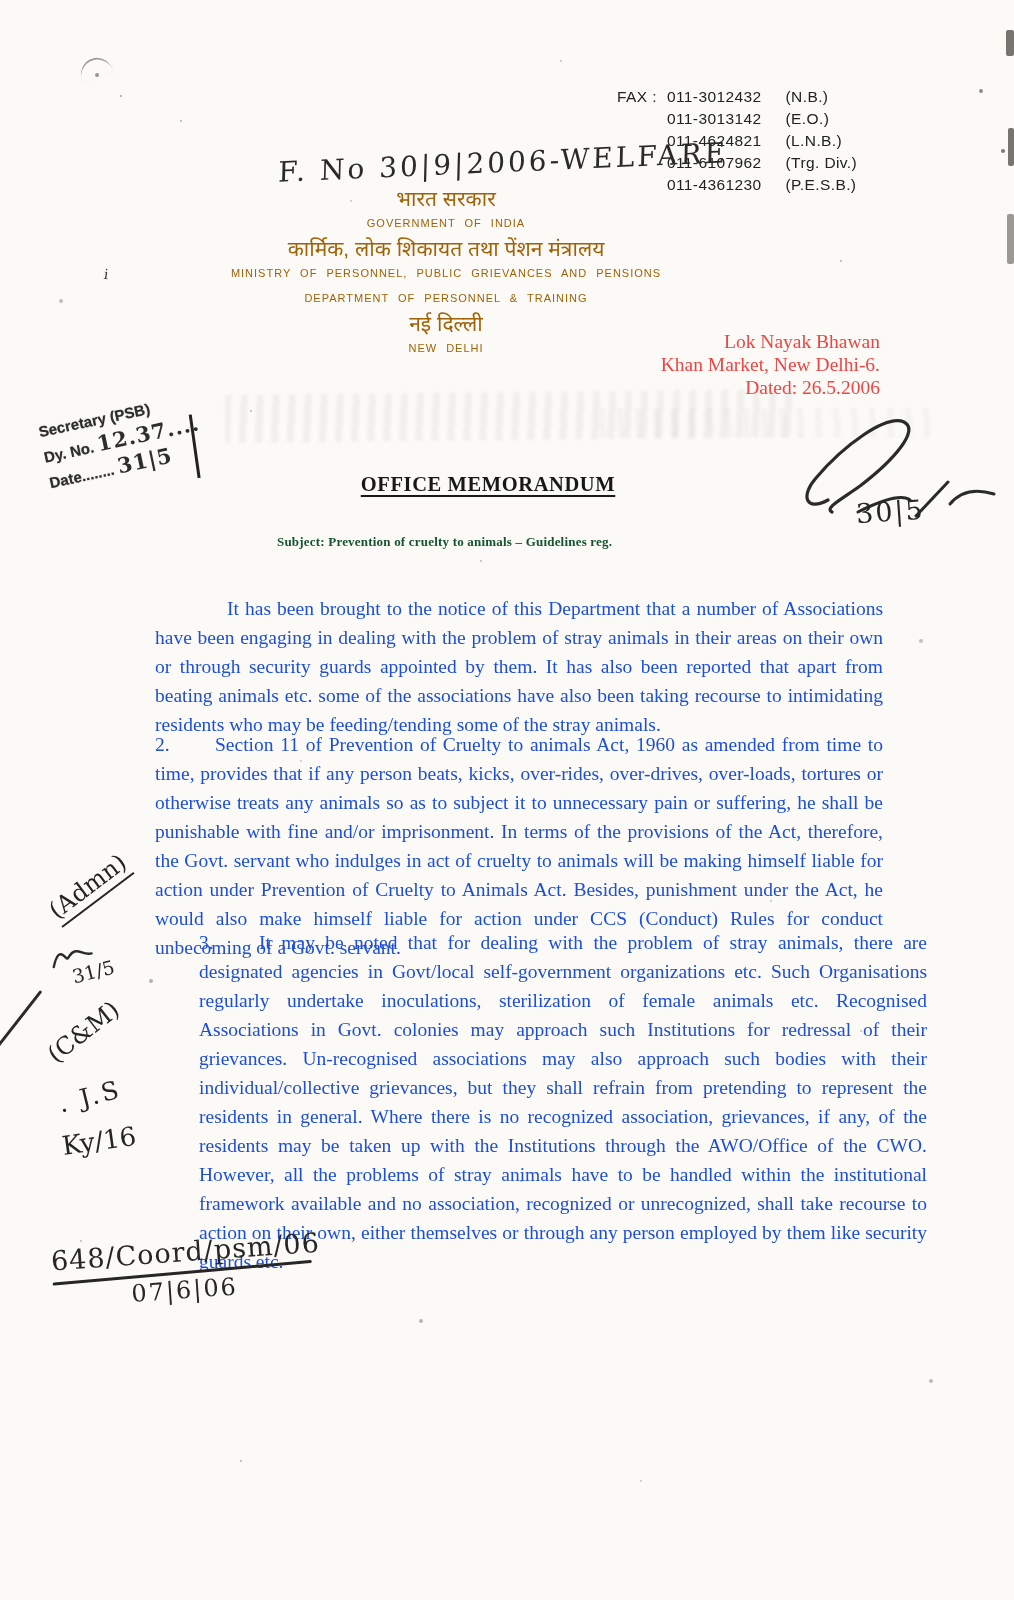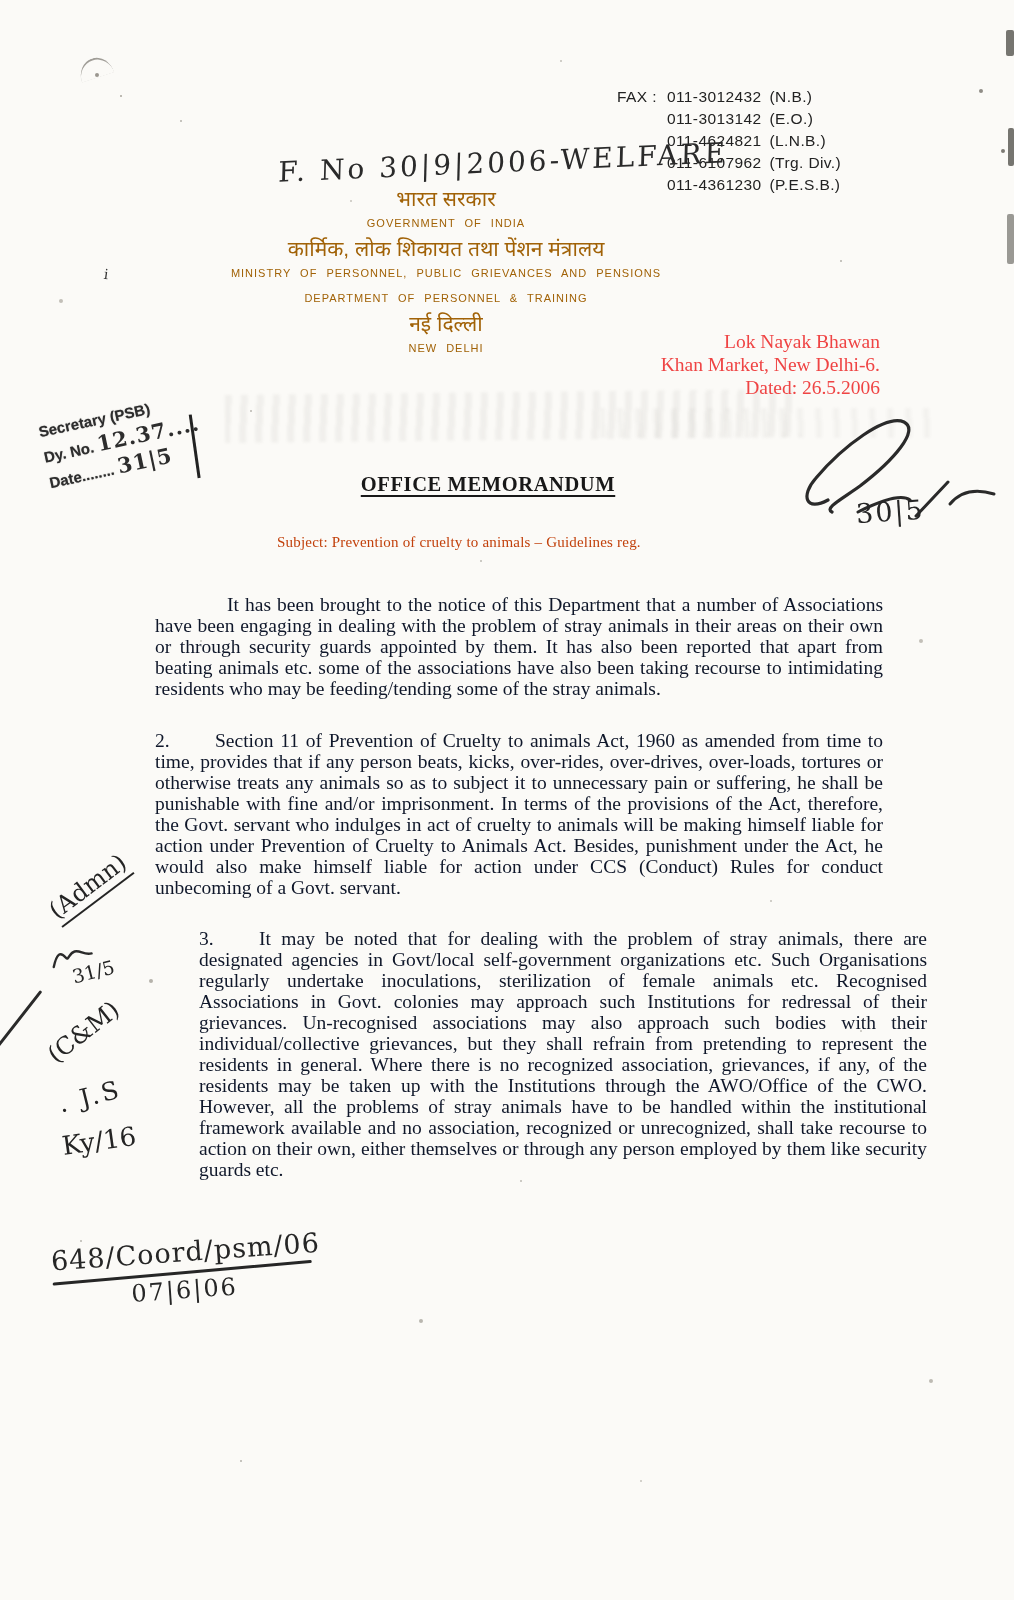--- a/index.html
+++ b/index.html
@@ -35,21 +35,21 @@
     position:absolute;left:600px;top:408px;width:330px;height:30px;
     background:repeating-linear-gradient(88deg,#6b675f 0 6px,transparent 6px 18px);
     opacity:.05;filter:blur(1.6px);
   }
 
   
   .fax{position:absolute;left:617px;top:86px;font-family:"Liberation Sans",sans-serif;
     font-size:15.5px;line-height:22px;color:#222;display:flex;letter-spacing:.4px;}
   .fax-label{margin-right:10px;}
   .fax-line{white-space:nowrap;}
-  .fax-line .dept{margin-left:8px;}
+  .fax-line .dept{margin-left:24px;}
 
   
   .file-no{
     position:absolute;left:278px;top:146px;
     font-family:"DejaVu Serif",serif;font-size:28px;color:#2a2a2a;
     transform:rotate(-2.5deg) skewX(-4deg);letter-spacing:3px;white-space:nowrap;
   }
 
   
   .letterhead{position:absolute;left:0;top:186px;width:892px;text-align:center;color:#a16207;}
@@ -87,27 +87,27 @@
   .sig{position:absolute;left:798px;top:408px;width:220px;height:130px;}
   .sig svg{position:absolute;left:0;top:0;}
   .sig-date{
     position:absolute;left:58px;top:88px;
     font-family:"DejaVu Serif",serif;font-size:27px;color:#262626;
     transform:rotate(-4deg);letter-spacing:2px;
   }
 
   .subject{
     position:absolute;left:277px;top:534px;
-    font-size:15px;font-weight:normal;color:#c2410c;letter-spacing:.2px;
+    font-size:13px;font-weight:bold;color:#14532d;letter-spacing:.2px;
   }
 
   
   .body-para{
     position:absolute;left:155px;width:728px;margin:0;
-    font-size:19.5px;line-height:21px;text-align:justify;color:#0f172a;
+    font-size:19.5px;line-height:29px;text-align:justify;color:#1d4ed8;
   }
   .p1{top:594px;text-indent:72px;}
   .p2{top:730px;}
   .p3{top:928px;margin-left:44px;}
   .para-num{display:inline-block;width:60px;text-indent:0;}
 
   
   .mnote{
     position:absolute;font-family:"DejaVu Serif",serif;color:#242424;white-space:nowrap;
   }

